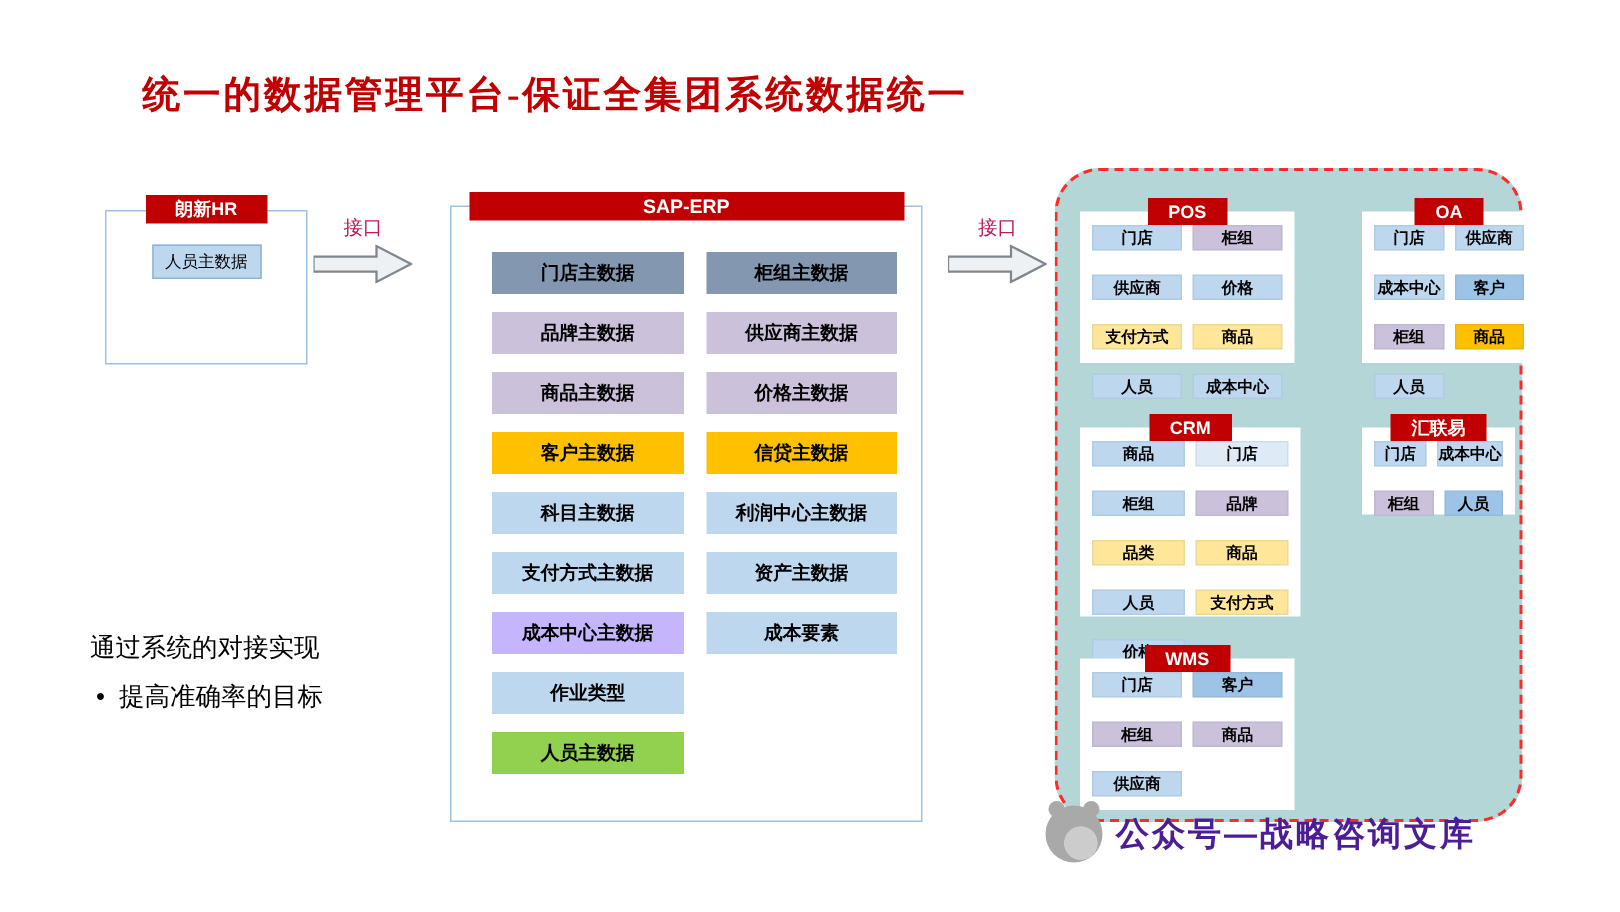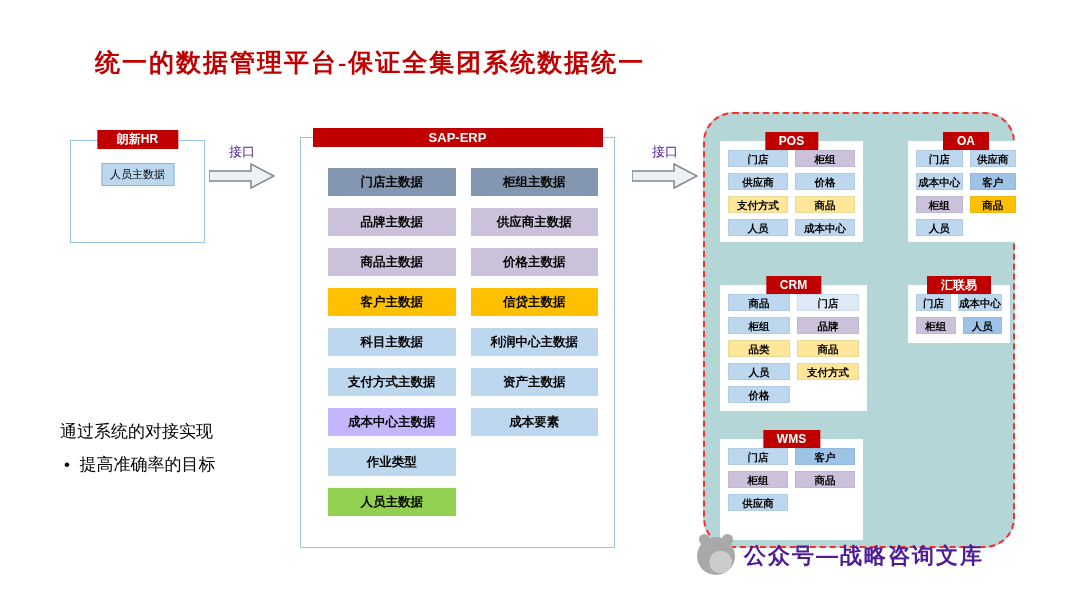--- a/index.html
+++ b/index.html
@@ -22,40 +22,40 @@
   .hr-box { position:absolute; left:70px; top:140px; width:135px; height:103px; border:1.5px solid #9cc3e5; background:#fff; }
   .hr-tab { top:-11px; height:19px; line-height:19px; font-size:12px; padding:0 20px; }
   .hr-item {
     position:absolute; left:50%; transform:translateX(-50%); top:22px;
     background:#bdd7ee; border:1px solid #8ab4d8; font-size:11px; padding:3px 8px; white-space:nowrap;
   }
   
   .arrow { position:absolute; width:70px; text-align:center; }
   .arrow1 { left:207px; top:143px; }
   .arrow2 { left:630px; top:143px; }
-  .arrow-label { font-size:13px; color:#4c1d95; margin-bottom:2px; }
+  .arrow-label { font-size:13px; color:#be185d; margin-bottom:2px; }
   
   .sap-box { position:absolute; left:300px; top:137px; width:315px; height:411px; border:1.5px solid #9cc3e5; background:#fff; }
   .sap-header { top:-10px; width:290px; height:19px; line-height:19px; font-size:13px; }
   .sap-cols { position:absolute; top:30px; left:27px; right:16px; display:flex; gap:15px; }
   .sap-col { flex:1; display:flex; flex-direction:column; gap:12px; }
   .sap-item { height:28px; line-height:28px; text-align:center; font-size:12.5px; font-weight:bold; color:#000; white-space:nowrap; }
   
   .target-panel {
     position:absolute; left:703px; top:112px; width:312px; height:436px;
     background:#b4d6d6; border:2.5px dashed #ff2a2a; border-radius:30px;
   }
   .sys-box { position:absolute; background:#ffffff; }
   .sys-0 { left:15px;  top:27px;  width:143px; height:101px; }  
   .sys-1 { left:203px; top:27px;  width:116px; height:101px; }  
   .sys-2 { left:15px;  top:171px; width:147px; height:126px; }  
   .sys-3 { left:203px; top:171px; width:102px; height:58px;  }  
   .sys-4 { left:15px;  top:325px; width:143px; height:101px; }  
   .sys-tab { top:-9px; height:18px; line-height:18px; font-size:12px; padding:0 14px; }
-  .sys-grid { position:absolute; top:9px; left:8px; right:8px; display:flex; flex-direction:column; gap:6px; }
+  .sys-grid { position:absolute; top:9px; left:8px; right:8px; display:flex; flex-direction:column; gap:16px; }
   .sys-row { display:grid; grid-template-columns:1fr 1fr; gap:7px; }
   .sys-item {
     height:17px; line-height:17px; text-align:center; font-size:10.5px;
     font-weight:bold; color:#000; white-space:nowrap; border:1px solid rgba(90,120,150,0.12);
   }
   
   .notes { position:absolute; left:60px; top:420px; color:#000; font-size:17px; }
   .notes-heading { margin-bottom:10px; }
   .notes ul { list-style:none; }
   .notes li { margin:7px 0; padding-left:4px; }

